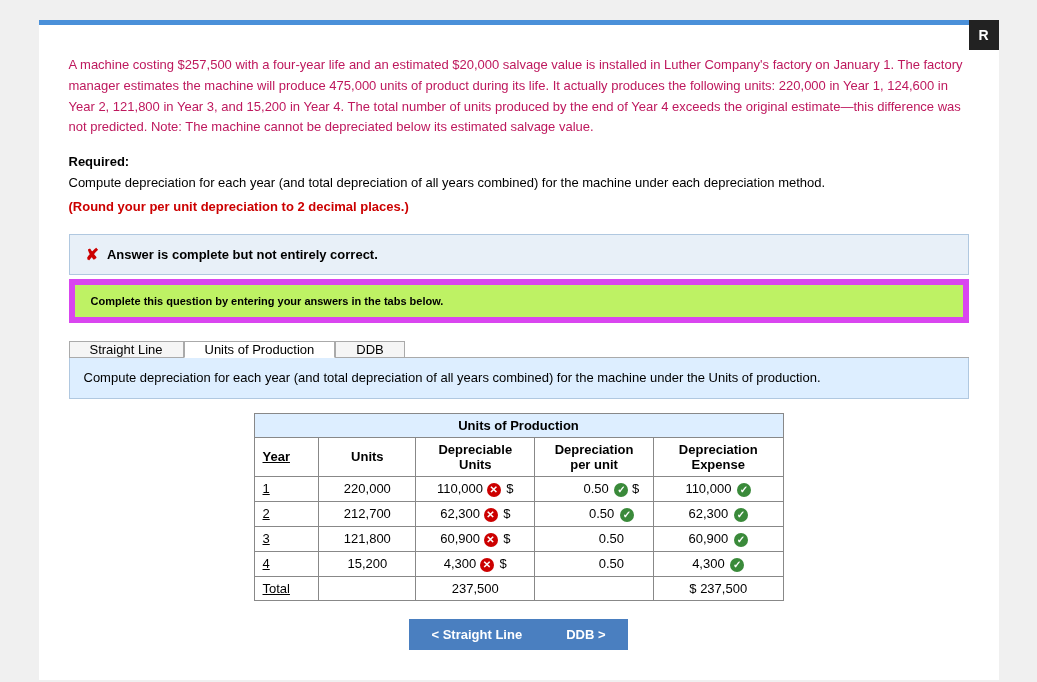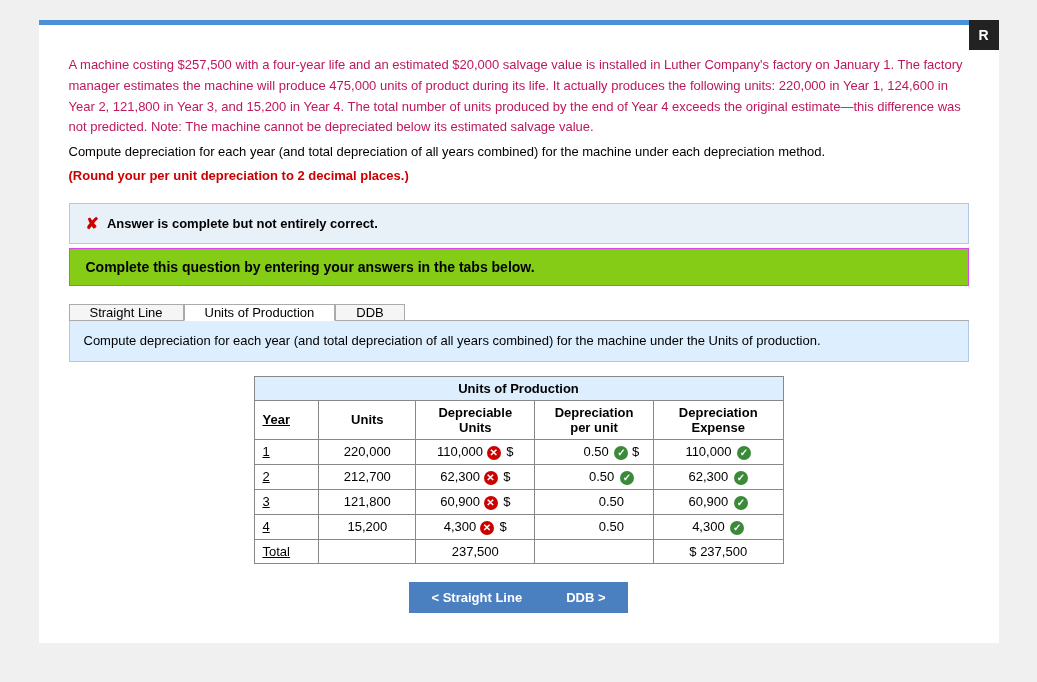--- a/index.html
+++ b/index.html
@@ -66,26 +66,26 @@
     .alert-icon {
       color: #cc0000;
       font-size: 16px;
       font-weight: bold;
     }
     .alert-text {
       font-weight: bold;
       font-size: 13px;
     }
     .complete-note {
-      background: #84cc16;
-      border: 1px solid #d946ef;
+      background: #bef264;
+      border: 6px solid #d946ef;
       padding: 10px 16px;
       margin-top: 4px;
       font-weight: bold;
-      font-size: 14px;
+      font-size: 11px;
     }
     .tabs-container {
       margin-top: 18px;
       border-bottom: 1px solid #aaa;
       display: flex;
       gap: 0;
     }
     .tab {
       padding: 0 20px;
       border: 1px solid #aaa;
@@ -191,20 +191,21 @@
   </style>
 </head>
 <body>
 
 <div class="page-container">
   <div class="top-bar"></div>
   <div class="corner-btn">R</div>
 
   <p class="problem-text">A machine costing $257,500 with a four-year life and an estimated $20,000 salvage value is installed in Luther Company's factory on January 1. The factory manager estimates the machine will produce 475,000 units of product during its life. It actually produces the following units: 220,000 in Year 1, 124,600 in Year 2, 121,800 in Year 3, and 15,200 in Year 4. The total number of units produced by the end of Year 4 exceeds the original estimate—this difference was not predicted. Note: The machine cannot be depreciated below its estimated salvage value.</p>
 
+  <p class="required-label">Required:</p>
   <p class="instruction-text">Compute depreciation for each year (and total depreciation of all years combined) for the machine under each depreciation method.</p>
   <p class="instruction-text round-note">(Round your per unit depreciation to 2 decimal places.)</p>
 
   <div class="alert-box">
     <span class="alert-icon">✘</span>
     <span class="alert-text">Answer is complete but not entirely correct.</span>
   </div>
 
   <div class="complete-note">Complete this question by entering your answers in the tabs below.</div>
 

